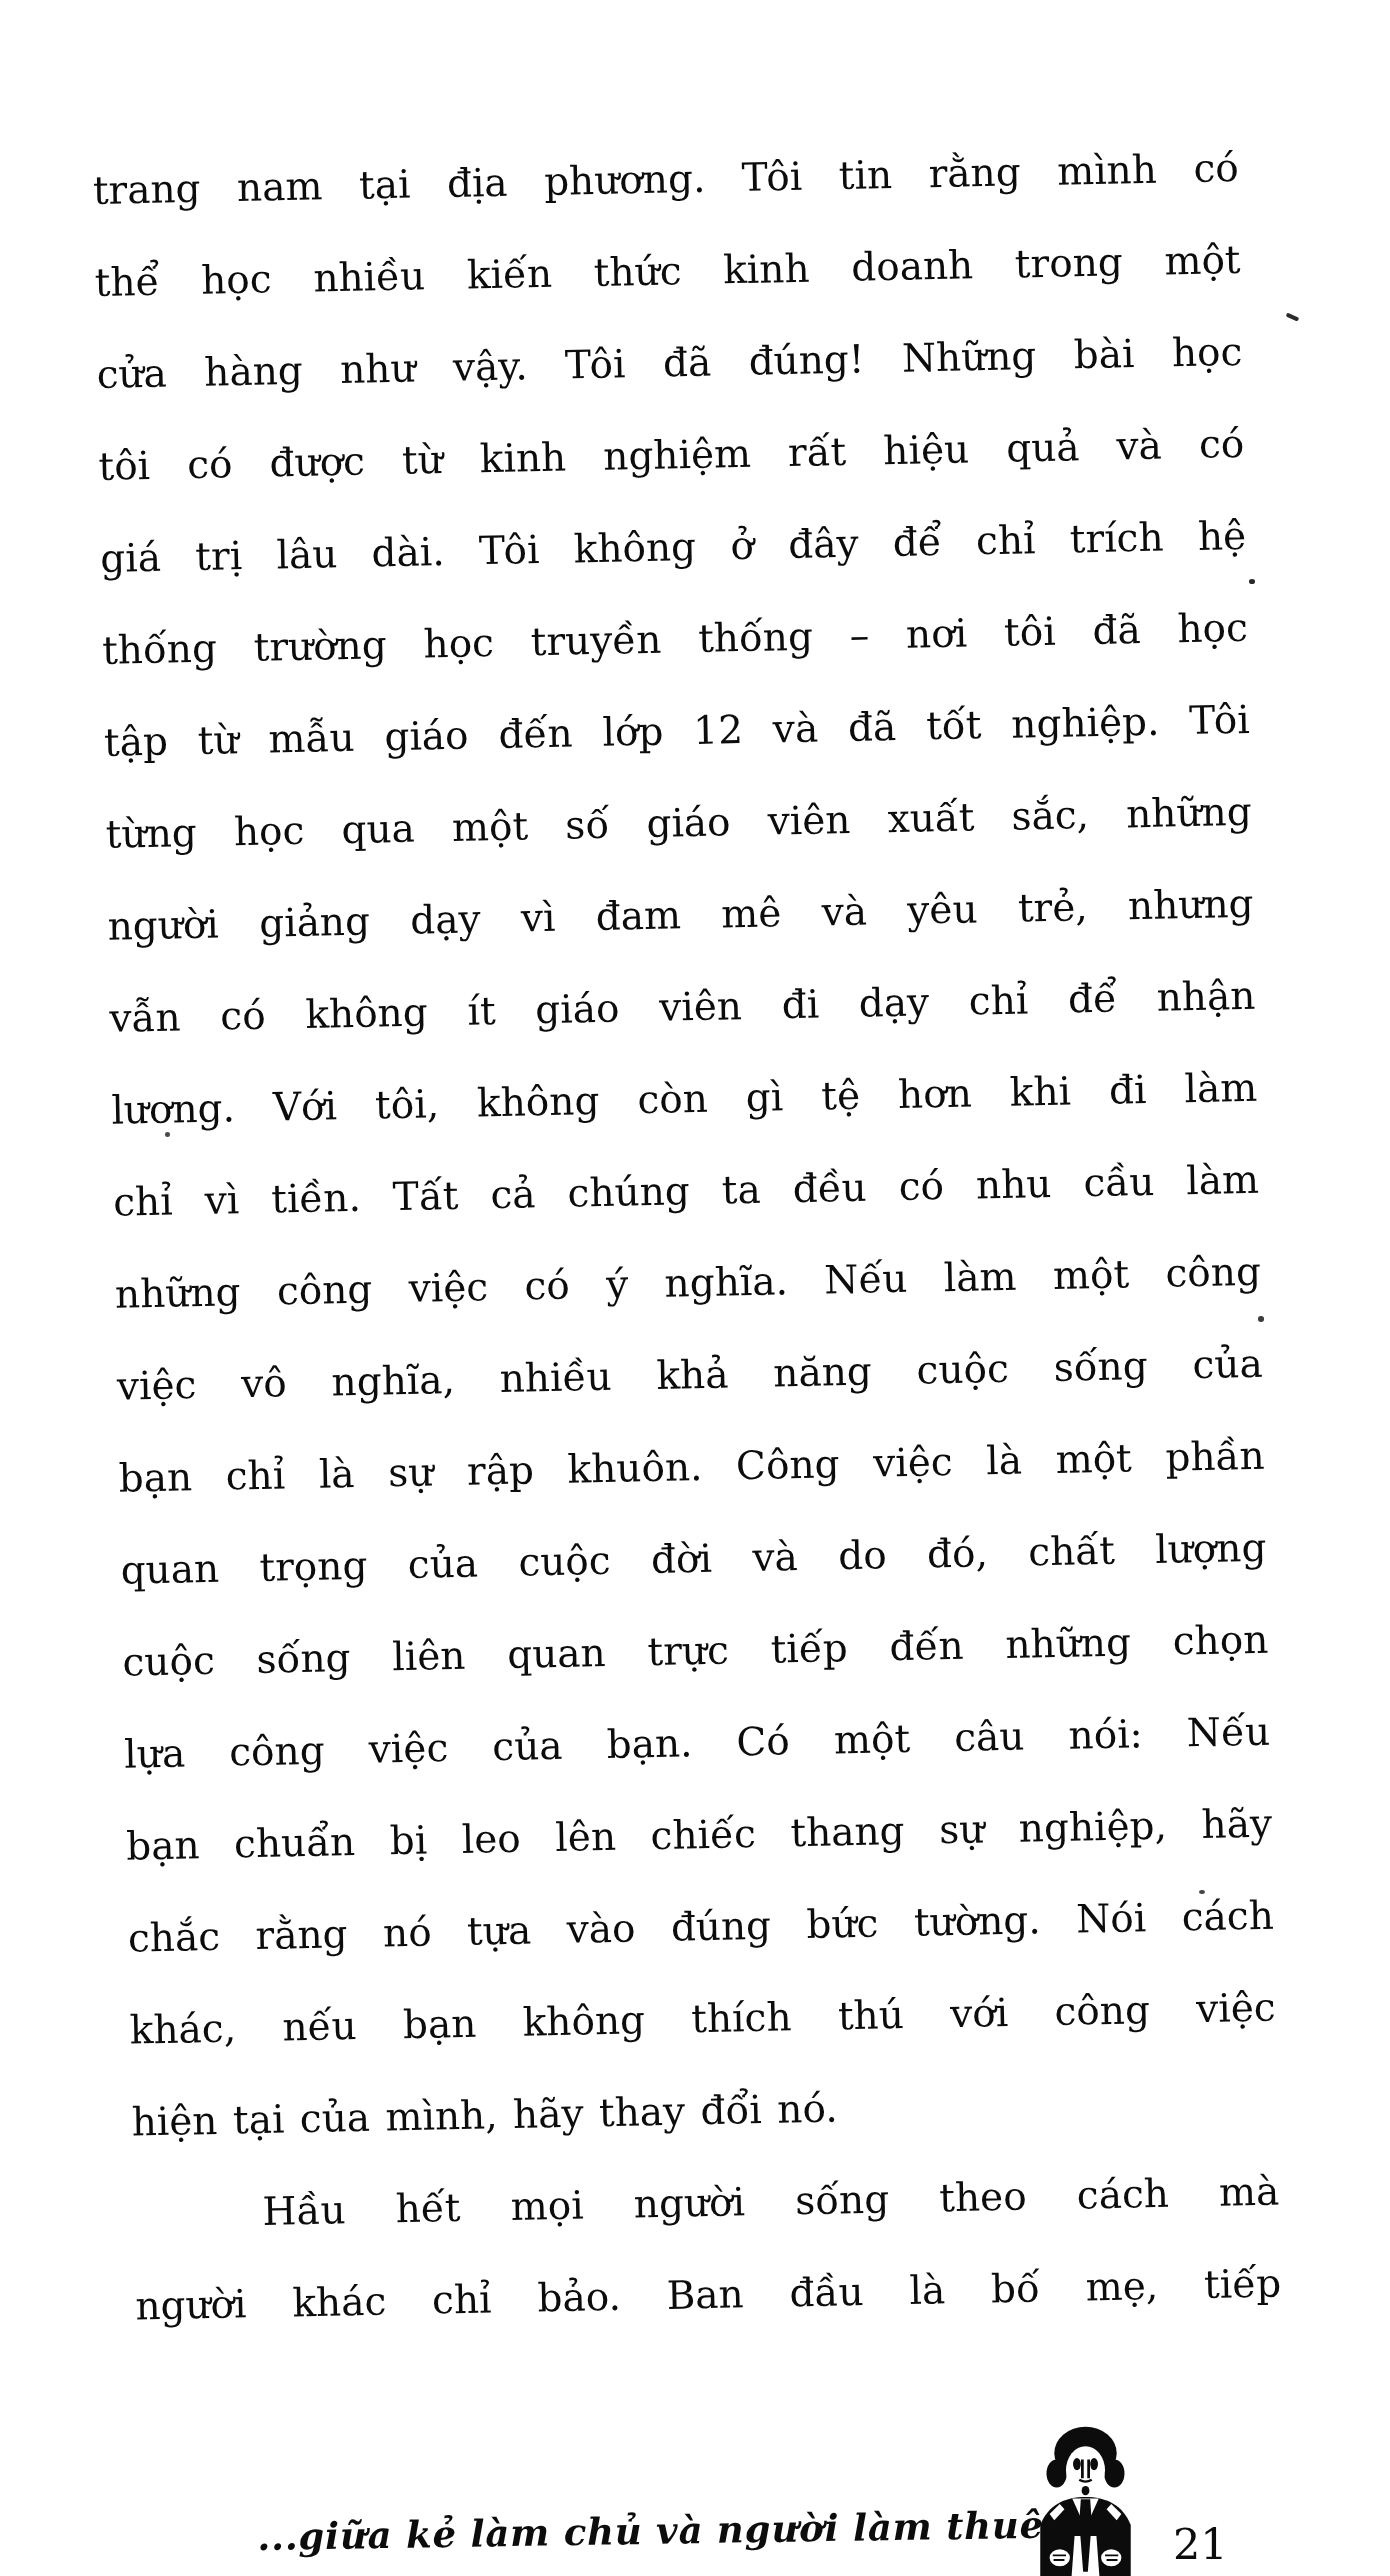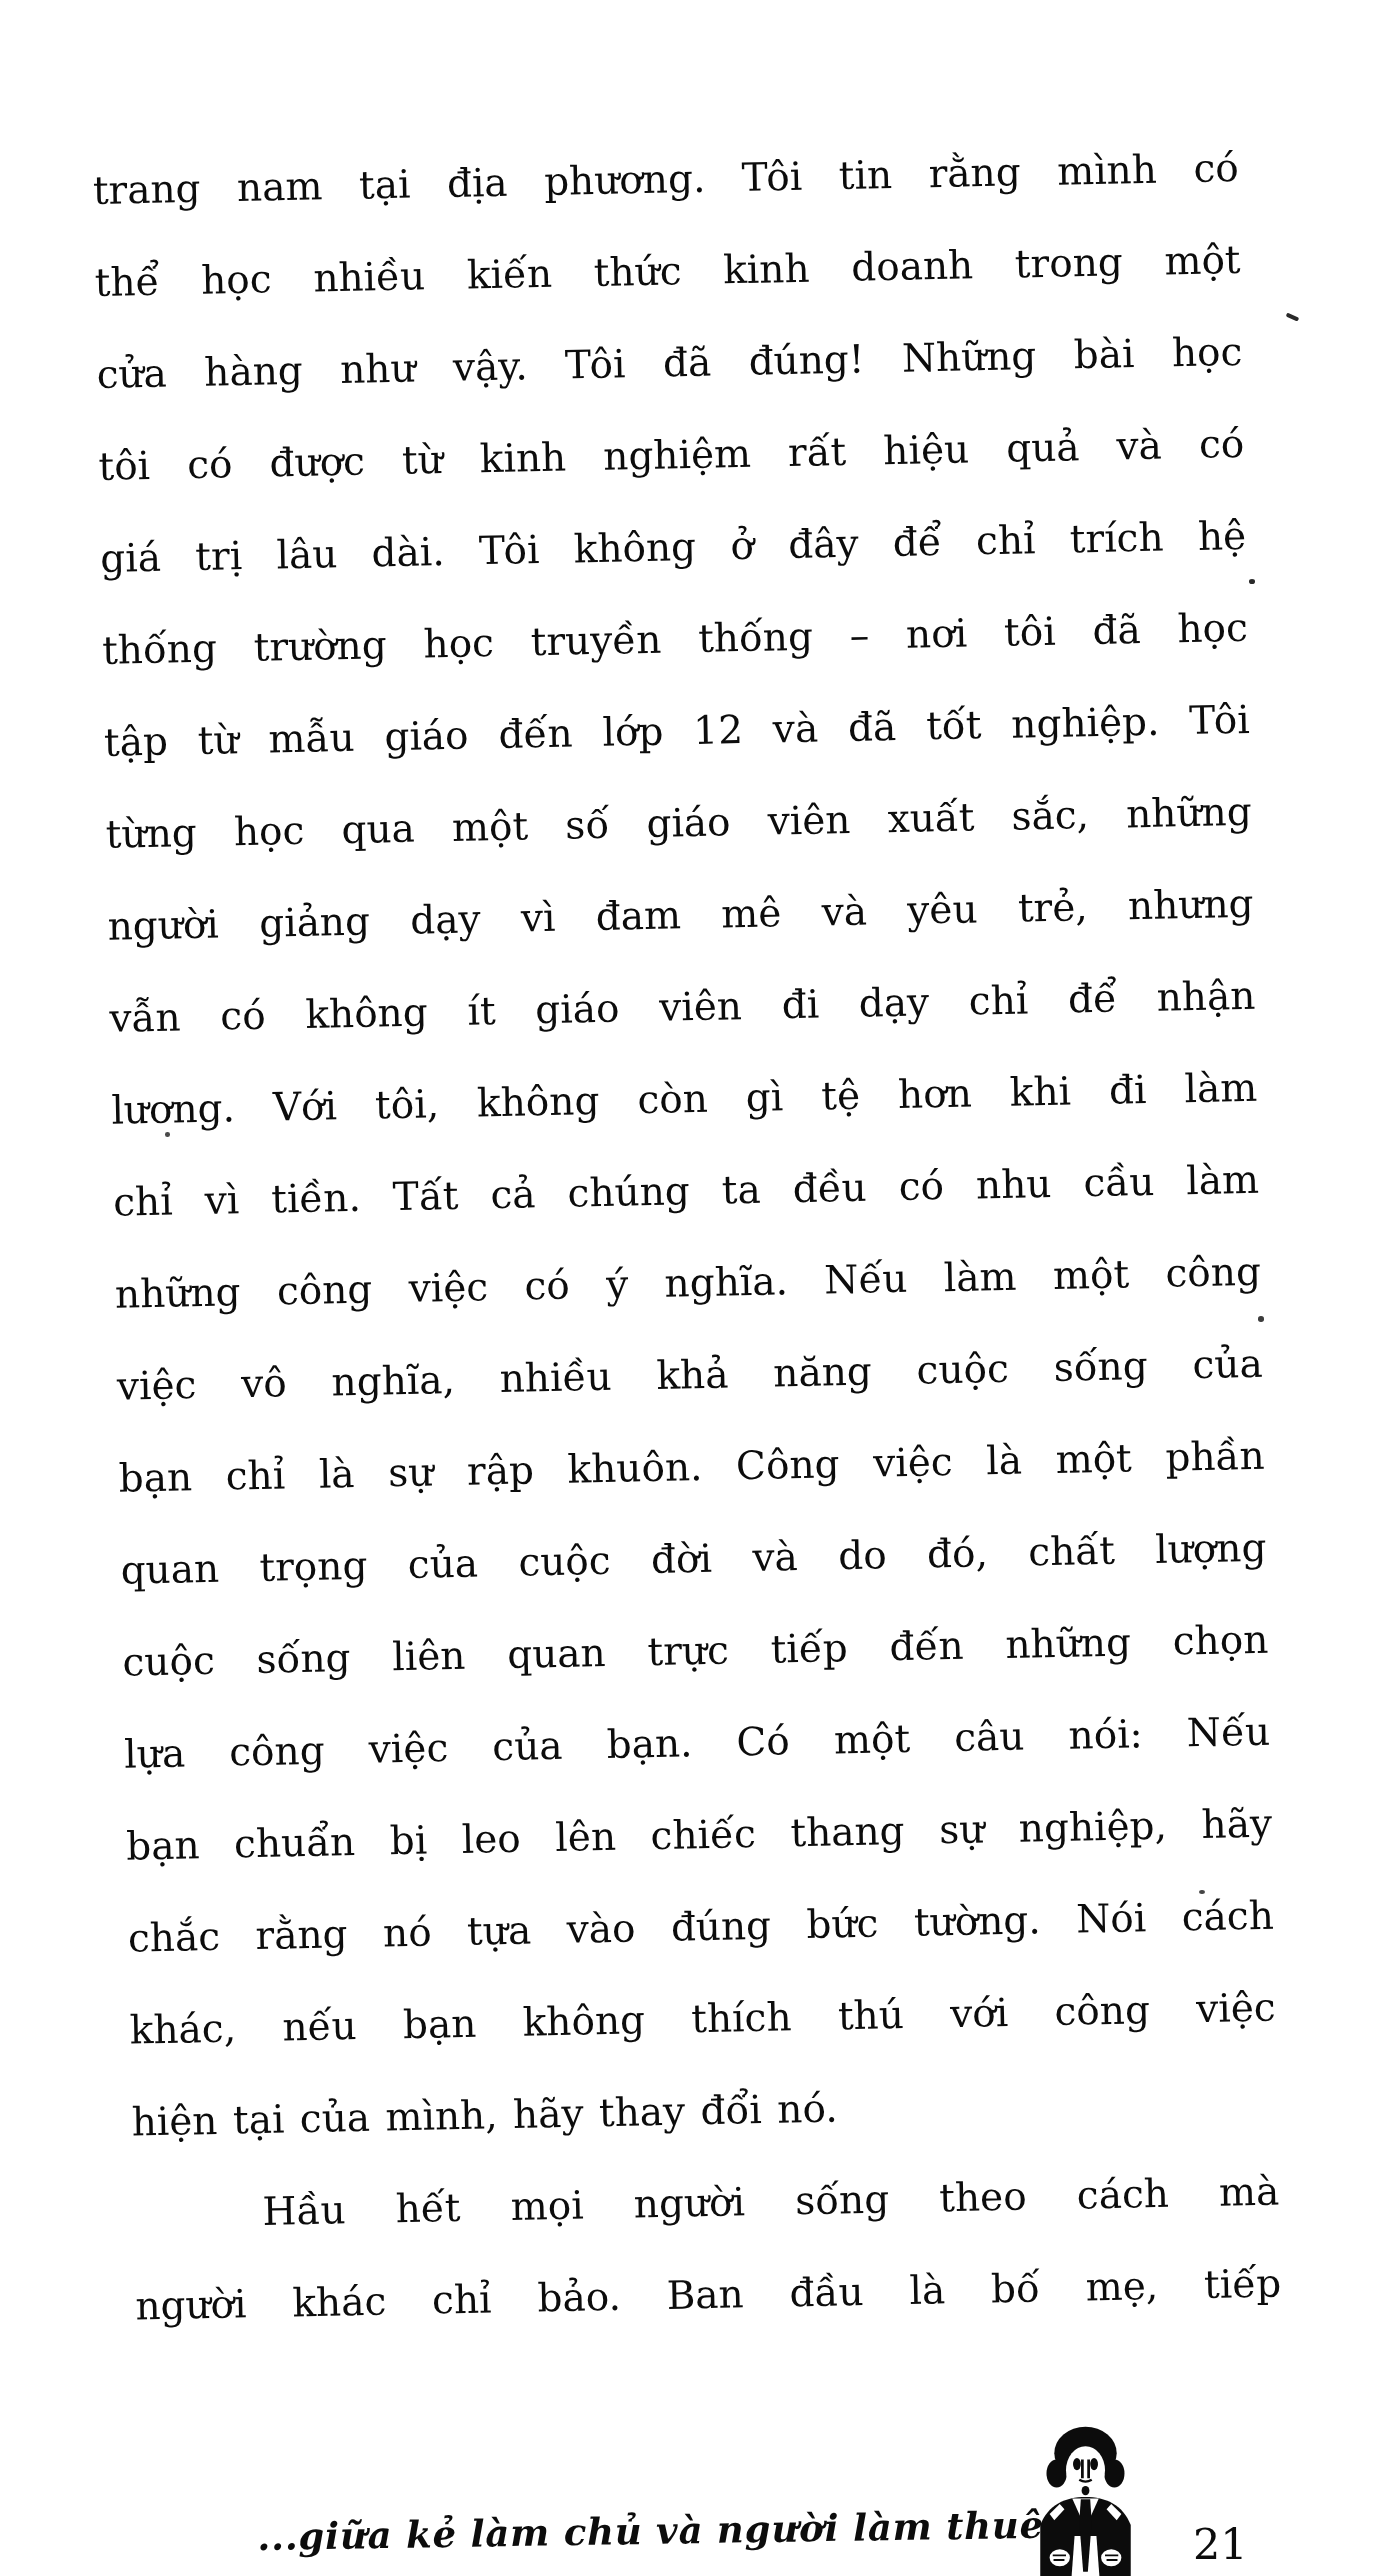--- a/index.html
+++ b/index.html
@@ -38,21 +38,20 @@
     letter-spacing:0.8px;
     transform:rotate(-0.9deg);
     transform-origin:0 0;
     white-space:nowrap;
   }
   .page-number {
     position:absolute;
     left:1173px; top:2521px;
     font-size:43px;
     line-height:47px;
-    margin-left:20px;
   }
   .figure {
     position:absolute;
     left:1034px; top:2422px;
     width:103px; height:156px;
   }
   .speck {
     position:absolute;
     background:#2a2a2a;
     border-radius:1.6px;

